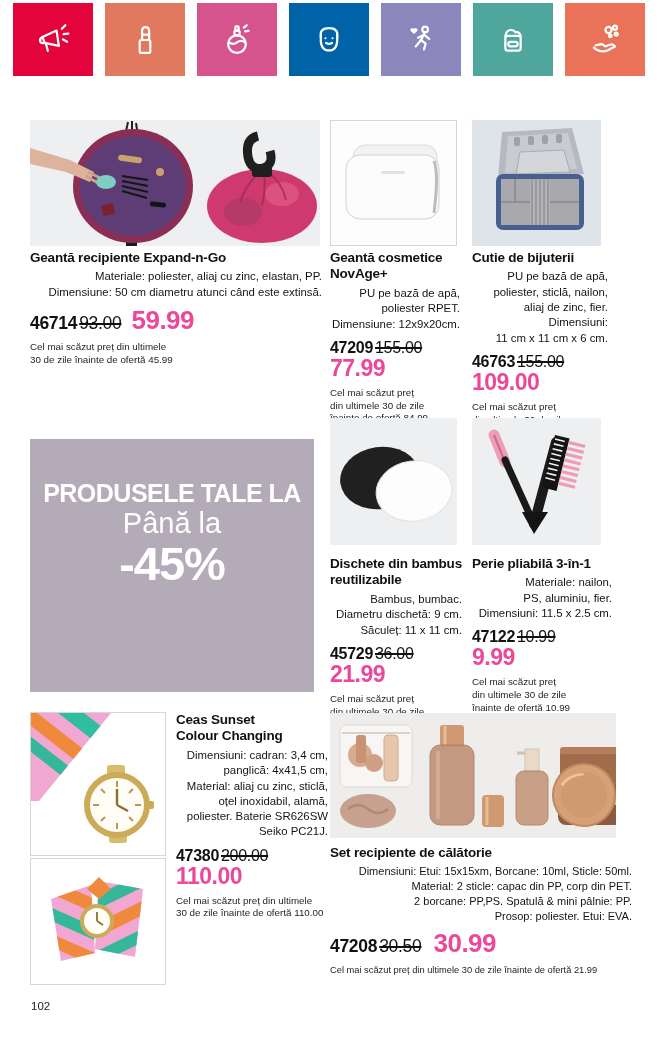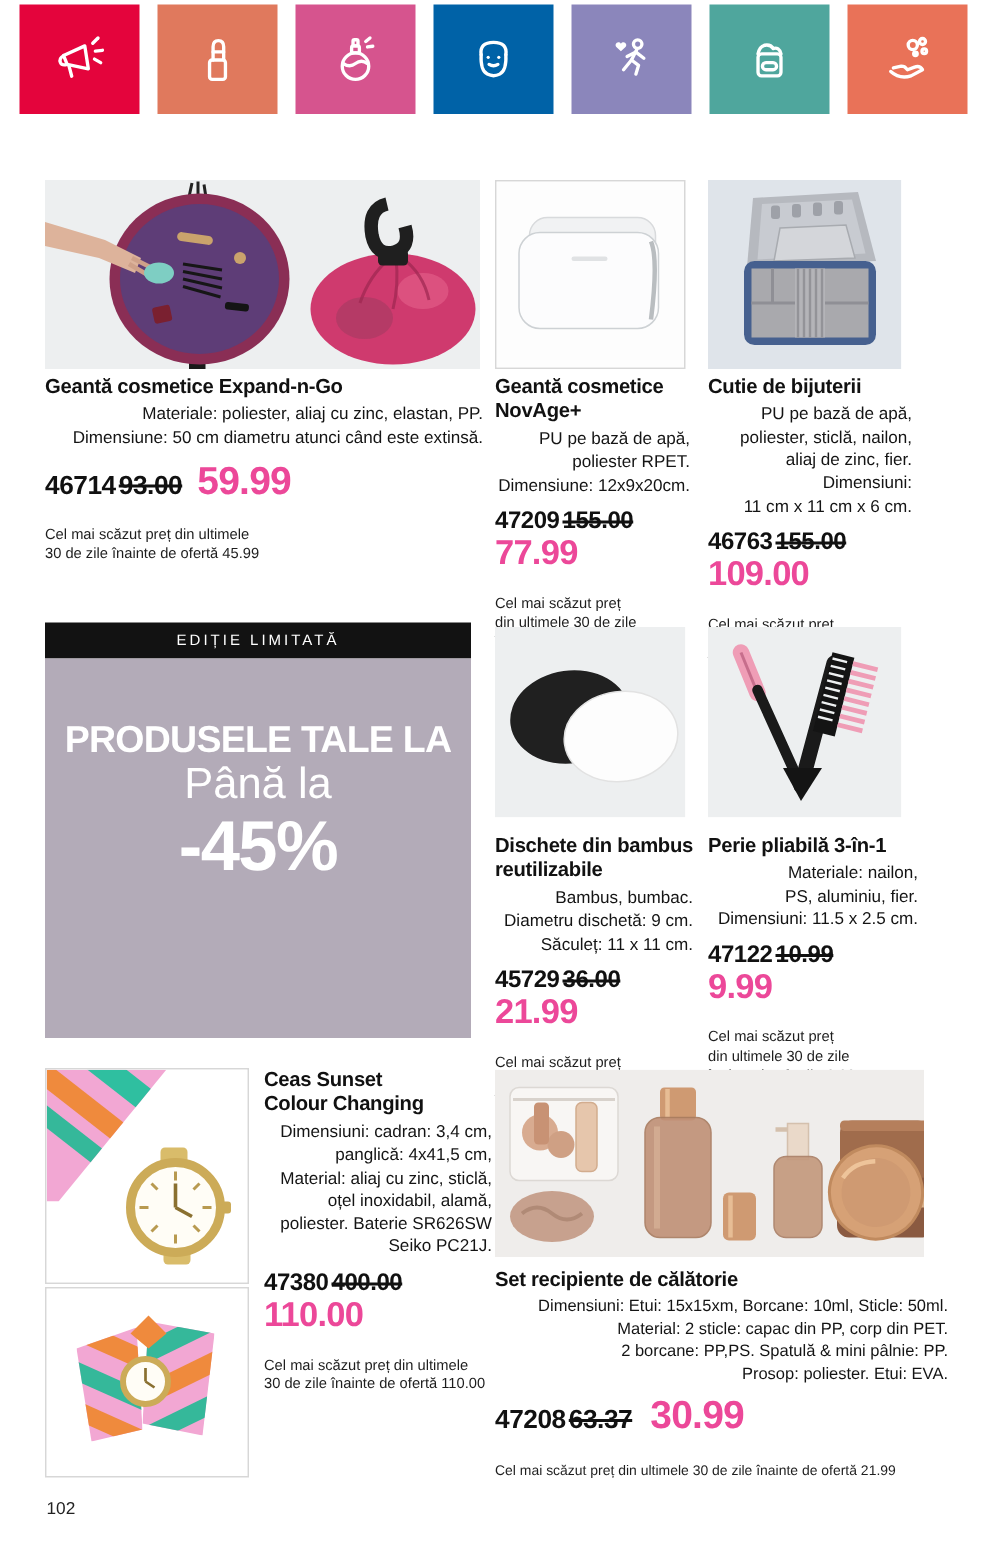--- a/index.html
+++ b/index.html
@@ -13,25 +13,25 @@
 
   
   .pcard{position:absolute;}
   .photo{position:absolute;overflow:hidden;}
   .photo svg{display:block;}
   .bordered{border:1px solid #d7d7d7;background:#fff;}
   .title{font-weight:700;font-size:13.5px;line-height:1.22;letter-spacing:-0.2px;white-space:pre-line;margin:0 0 3px 0;}
   .desc{font-size:11.4px;line-height:1.34;white-space:pre-line;margin:0;color:#141414;text-align:right;}
   .priceline{display:flex;align-items:baseline;gap:2px;margin-top:7px;}
   .code{font-weight:700;font-size:16px;letter-spacing:-0.3px;}
-  .old{font-weight:700;font-size:16px;letter-spacing:-0.3px;text-decoration:line-through;text-decoration-thickness:2px;}
+  .old{font-weight:400;font-size:16px;letter-spacing:-0.3px;text-decoration:line-through;text-decoration-thickness:2px;}
   .big .code,.big .old{font-size:17.5px;}
   .price{color:#ec4899;font-weight:700;letter-spacing:-0.5px;font-size:23px;line-height:1.0;}
   .price.xl{font-size:26px;}
-  .note{font-size:9.8px;line-height:1.3;color:#1e1e1e;white-space:pre-line;margin-top:17px;}
+  .note{font-size:9.8px;line-height:1.3;color:#1e1e1e;white-space:pre-line;margin-top:7px;}
   .nowrap{white-space:nowrap;}
 
   
   .promo-bar{position:absolute;left:30px;top:415px;width:284px;height:24px;background:#121212;color:#fff;
     display:flex;align-items:center;justify-content:center;font-size:10px;letter-spacing:2px;}
   .promo-body{position:absolute;left:30px;top:439px;width:284px;height:253px;background:#b3abb8;color:#fff;
     text-align:center;box-sizing:border-box;padding-top:40px;}
   .promo-h{font-weight:700;font-size:25px;line-height:1.14;letter-spacing:-0.5px;margin:0;}
   .promo-sub{font-size:29px;line-height:1.1;}
   .promo-disc{font-weight:700;font-size:47px;line-height:1.05;letter-spacing:-1px;}
@@ -156,21 +156,21 @@
       <polygon points="48,32 92,30 98,52 44,54" fill="#d4d6da" stroke="#a8abb0"></polygon>
       <rect x="24" y="54" width="88" height="56" rx="7" fill="#46608f"></rect>
       <rect x="29" y="59" width="78" height="46" fill="#a9a9ad"></rect>
       <rect x="58" y="59" width="20" height="46" fill="#b4b4b8"></rect>
       <path d="M60 59 v46 M64 59 v46 M68 59 v46 M72 59 v46 M76 59 v46" stroke="#939398" stroke-width="1.6"></path>
       <path d="M29 82 h29 M78 82 h29 M43 59 v23" stroke="#8f8f95" stroke-width="2"></path>
     </svg>
   </div>
 
   <div class="pcard" style="left:30px;top:250px;width:292px;">
-    <p class="title">Geantă cosmetice Expand-n-Go</p>
+    <p class="title">Geantă recipiente Expand-n-Go</p>
     <p class="desc">Materiale: poliester, aliaj cu zinc, elastan, PP.
 Dimensiune: 50 cm diametru atunci când este extinsă.</p>
     <div class="priceline big">
       <span class="code">46714</span>
       <span class="old">93.00</span>
       <span class="price xl" style="margin-left:8px;">59.99</span>
     </div>
     <p class="note">Cel mai scăzut preț din ultimele
 30 de zile înainte de ofertă 45.99</p>
   </div>
@@ -201,23 +201,20 @@
     <div class="priceline">
       <span class="code">46763</span>
       <span class="old">155.00</span>
     </div>
     <div class="price">109.00</div>
     <p class="note">Cel mai scăzut preț
 din ultimele 30 de zile
 înainte de ofertă 155.00</p>
   </div>
 
-  <div class="promo-bar">
-    <span>EDIȚIE LIMITATĂ</span>
-  </div>
   <div class="promo-body">
     <p class="promo-h">PRODUSELE TALE LA</p>
     <div class="promo-sub">Până la</div>
     <div class="promo-disc">-45%</div>
   </div>
 
   <div class="photo" style="left:330px;top:418px;width:127px;height:127px;">
     <svg width="127" height="127">
       <rect width="127" height="127" fill="#edeff0"></rect>
       <ellipse cx="50" cy="60" rx="40" ry="31" fill="#202020" transform="rotate(-8 50 60)"></ellipse>
@@ -326,21 +323,21 @@
     <p class="title">Ceas Sunset
 Colour Changing</p>
     <p class="desc">Dimensiuni: cadran: 3,4 cm,
 panglică: 4x41,5 cm,
 Material: aliaj cu zinc, sticlă,
 oțel inoxidabil, alamă,
 poliester. Baterie SR626SW
 Seiko PC21J.</p>
     <div class="priceline">
       <span class="code">47380</span>
-      <span class="old">400.00</span>
+      <span class="old">200.00</span>
     </div>
     <div class="price">110.00</div>
     <p class="note">Cel mai scăzut preț din ultimele
 30 de zile înainte de ofertă 110.00</p>
   </div>
 
   <div class="photo" style="left:330px;top:713px;width:286px;height:125px;">
     <svg width="286" height="125">
       <rect width="286" height="125" fill="#efedeb"></rect>
       <rect x="10" y="12" width="72" height="62" rx="6" fill="#f8f6f4" stroke="#dcd8d4"></rect>
@@ -373,21 +370,21 @@
   </div>
 
   <div class="pcard" style="left:330px;top:845px;width:302px;">
     <p class="title">Set recipiente de călătorie</p>
     <p class="desc" style="font-size:11px;">Dimensiuni: Etui: 15x15xm, Borcane: 10ml, Sticle: 50ml.
 Material: 2 sticle: capac din PP, corp din PET.
 2 borcane: PP,PS. Spatulă &amp; mini pâlnie: PP.
 Prosop: poliester. Etui: EVA.</p>
     <div class="priceline big">
       <span class="code">47208</span>
-      <span class="old">63.37</span>
+      <span class="old">30.50</span>
       <span class="price xl" style="margin-left:10px;">30.99</span>
     </div>
     <p class="note nowrap" style="font-size:9.3px;">Cel mai scăzut preț din ultimele 30 de zile înainte de ofertă 21.99</p>
   </div>
 
   <div class="pagenum">102</div>
 
 </div>
 
 </body></html>

